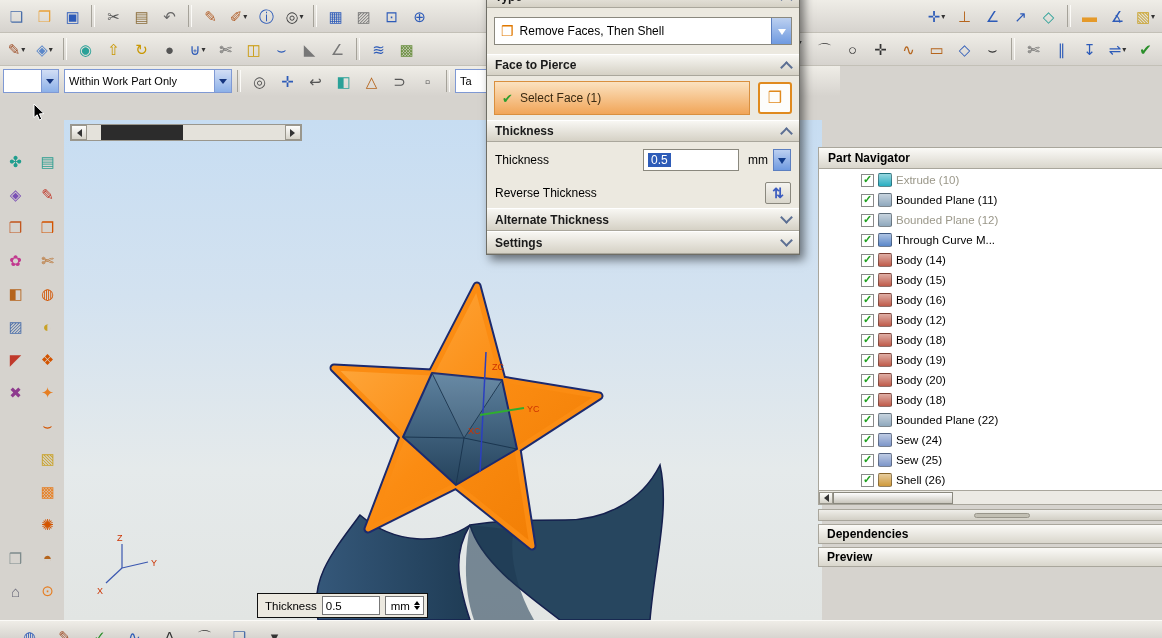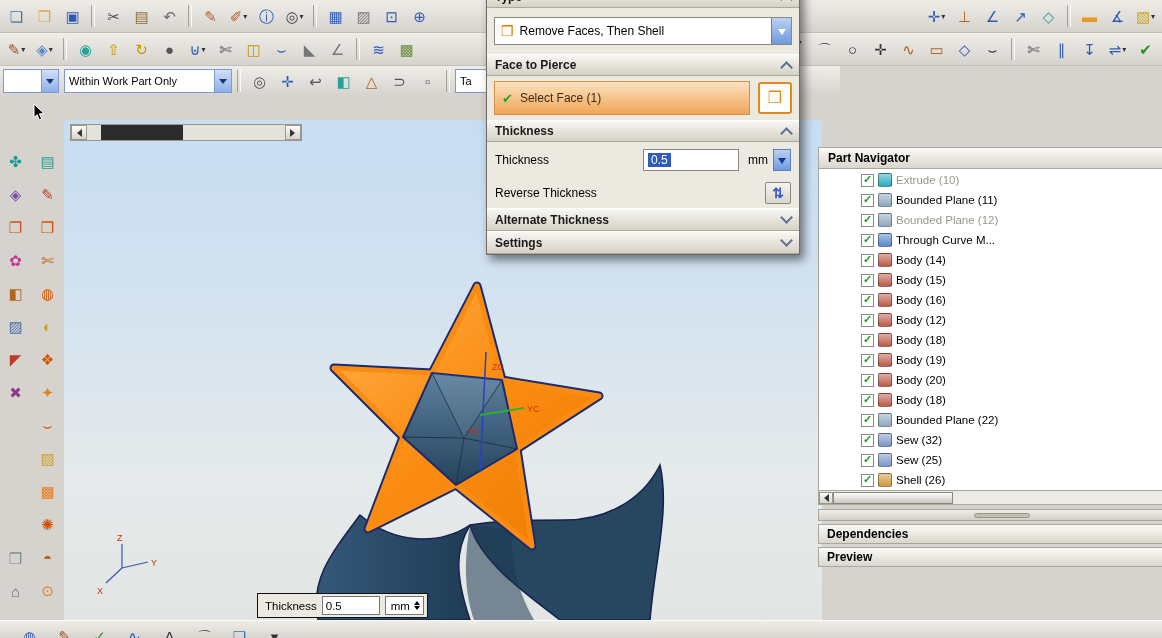--- a/index.html
+++ b/index.html
@@ -672,21 +672,21 @@
             </span>
             <span class="node-icon" style="background-color: rgb(143, 168, 189);"></span>
             <span class="node-label">Bounded Plane (22)</span>
           </div>
 
           <div class="tree-row">
             <span class="cb">
               <span class="ck">✓</span>
             </span>
             <span class="node-icon" style="background-color: rgb(125, 150, 201);"></span>
-            <span class="node-label">Sew (32)</span>
+            <span class="node-label">Sew (24)</span>
           </div>
 
           <div class="tree-row">
             <span class="cb">
               <span class="ck">✓</span>
             </span>
             <span class="node-icon" style="background-color: rgb(125, 150, 201);"></span>
             <span class="node-label">Sew (25)</span>
           </div>
 

